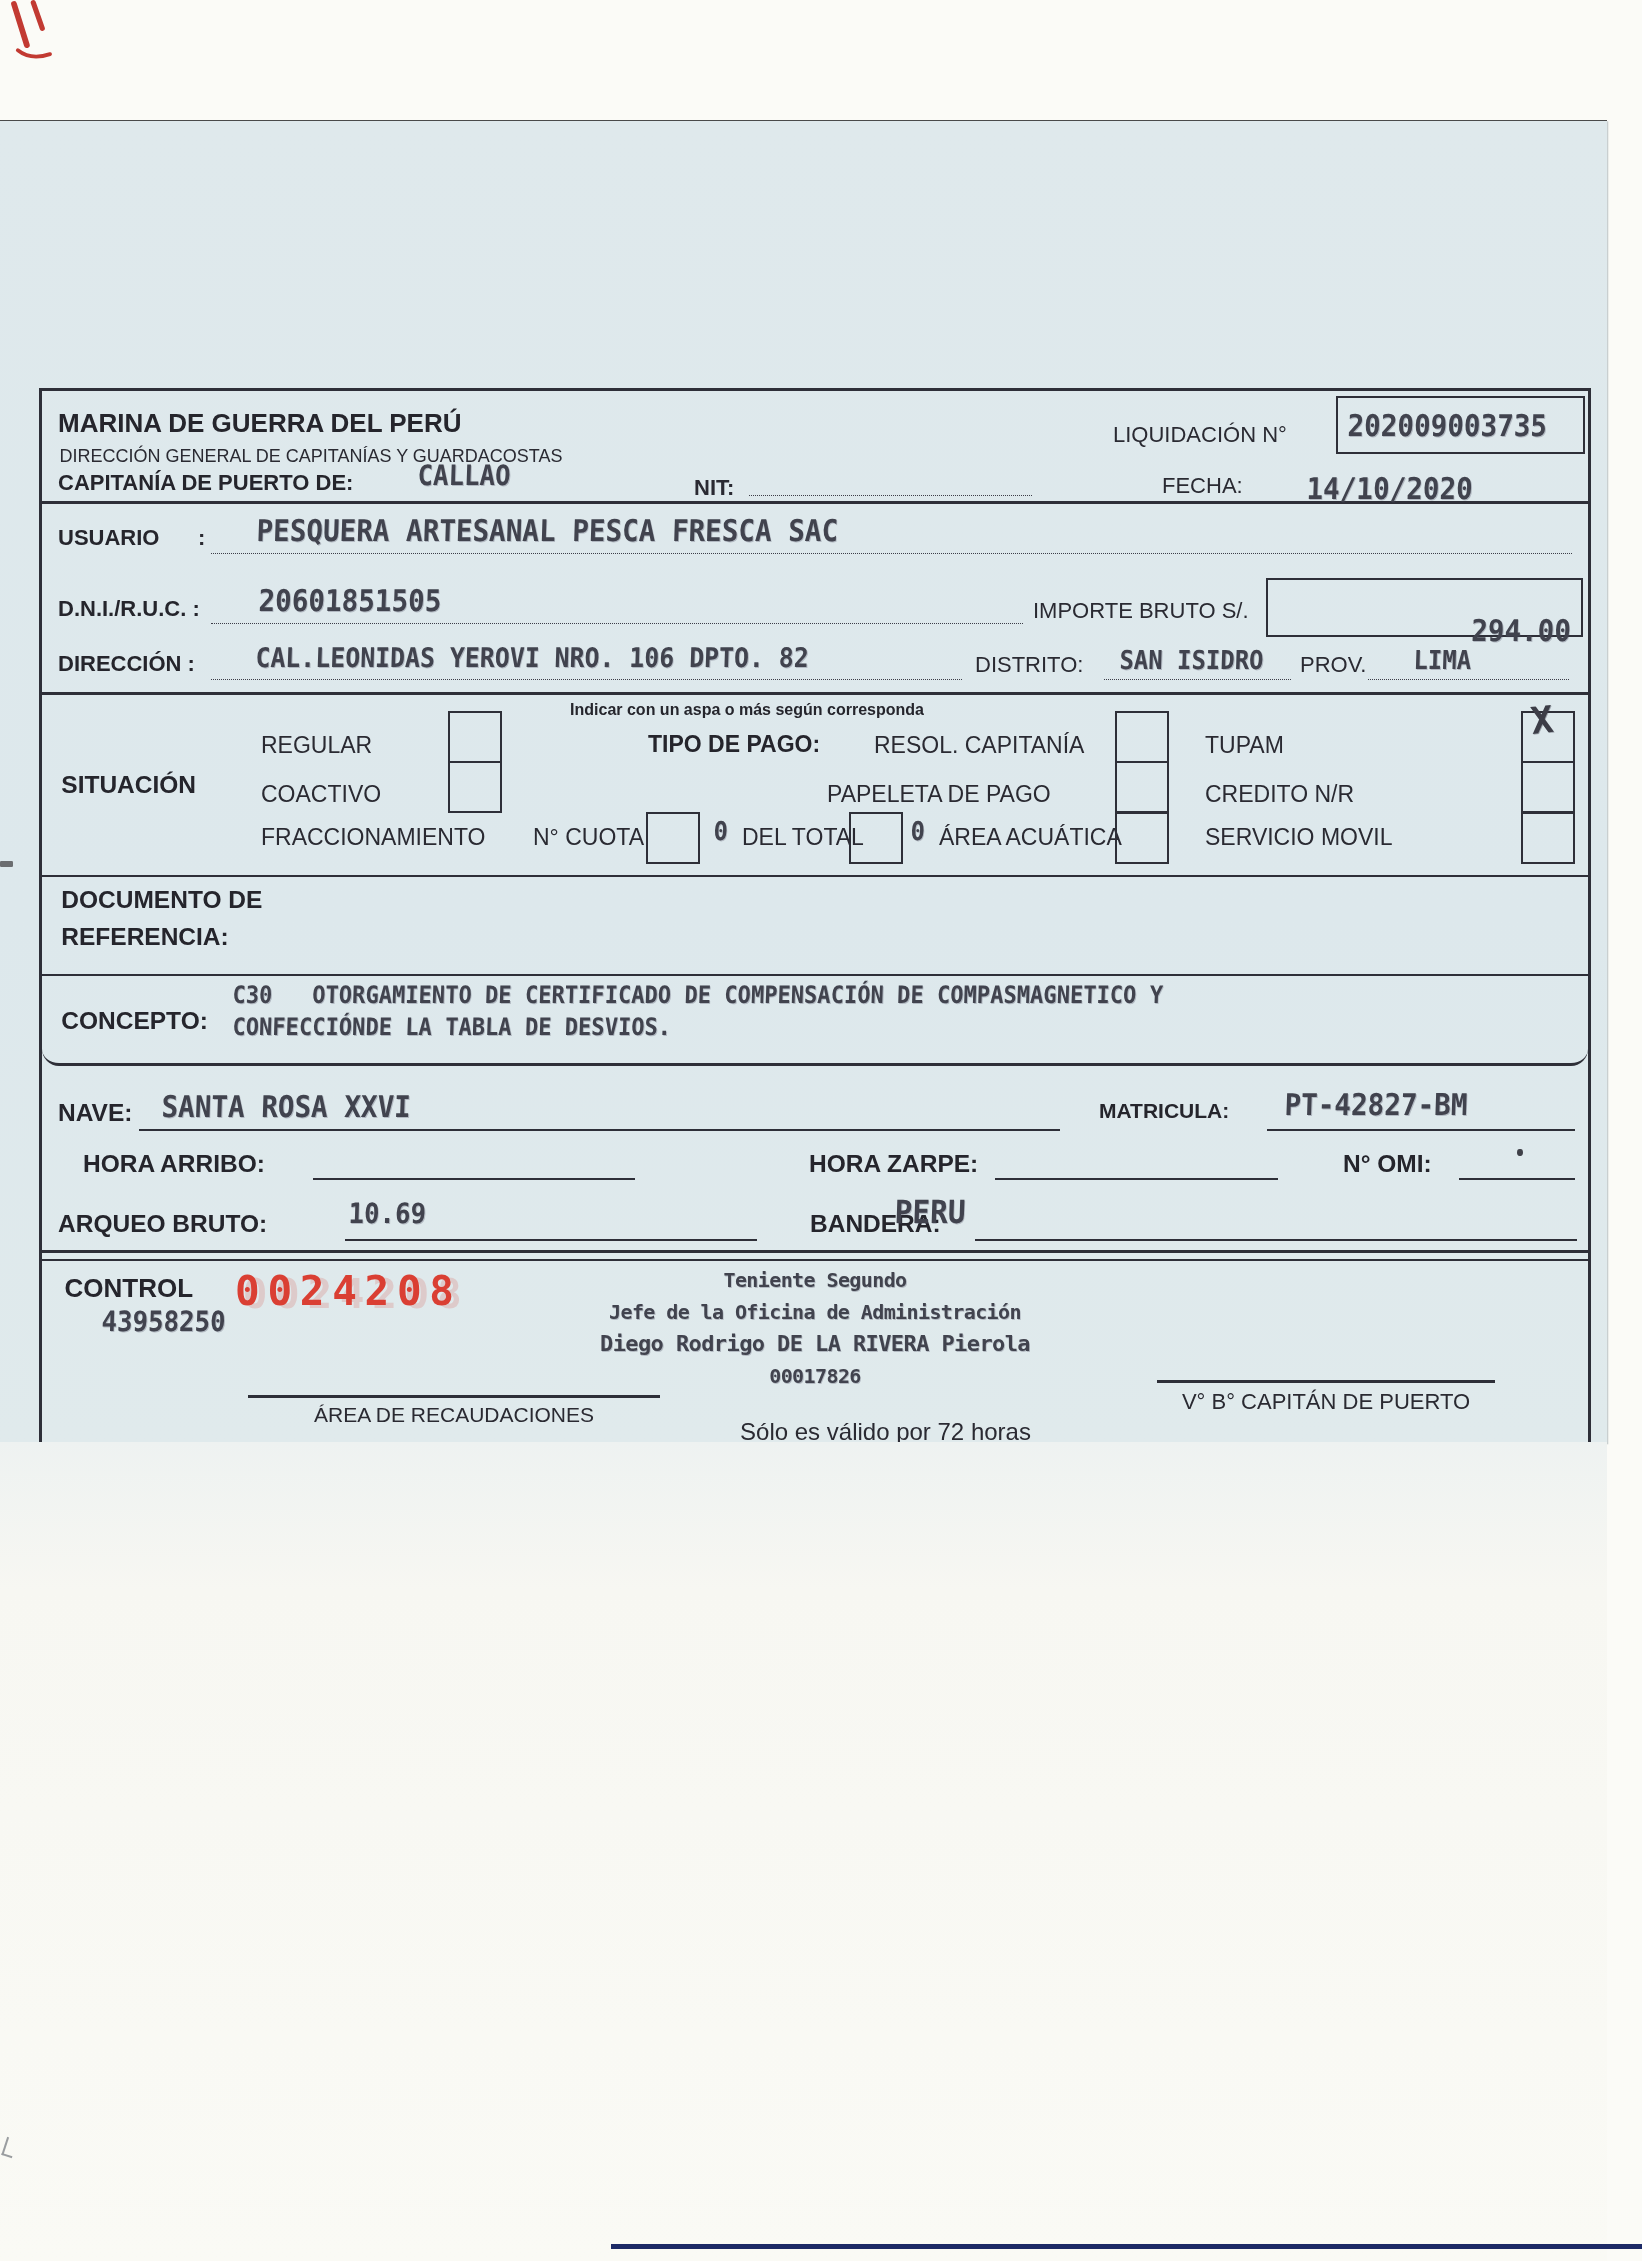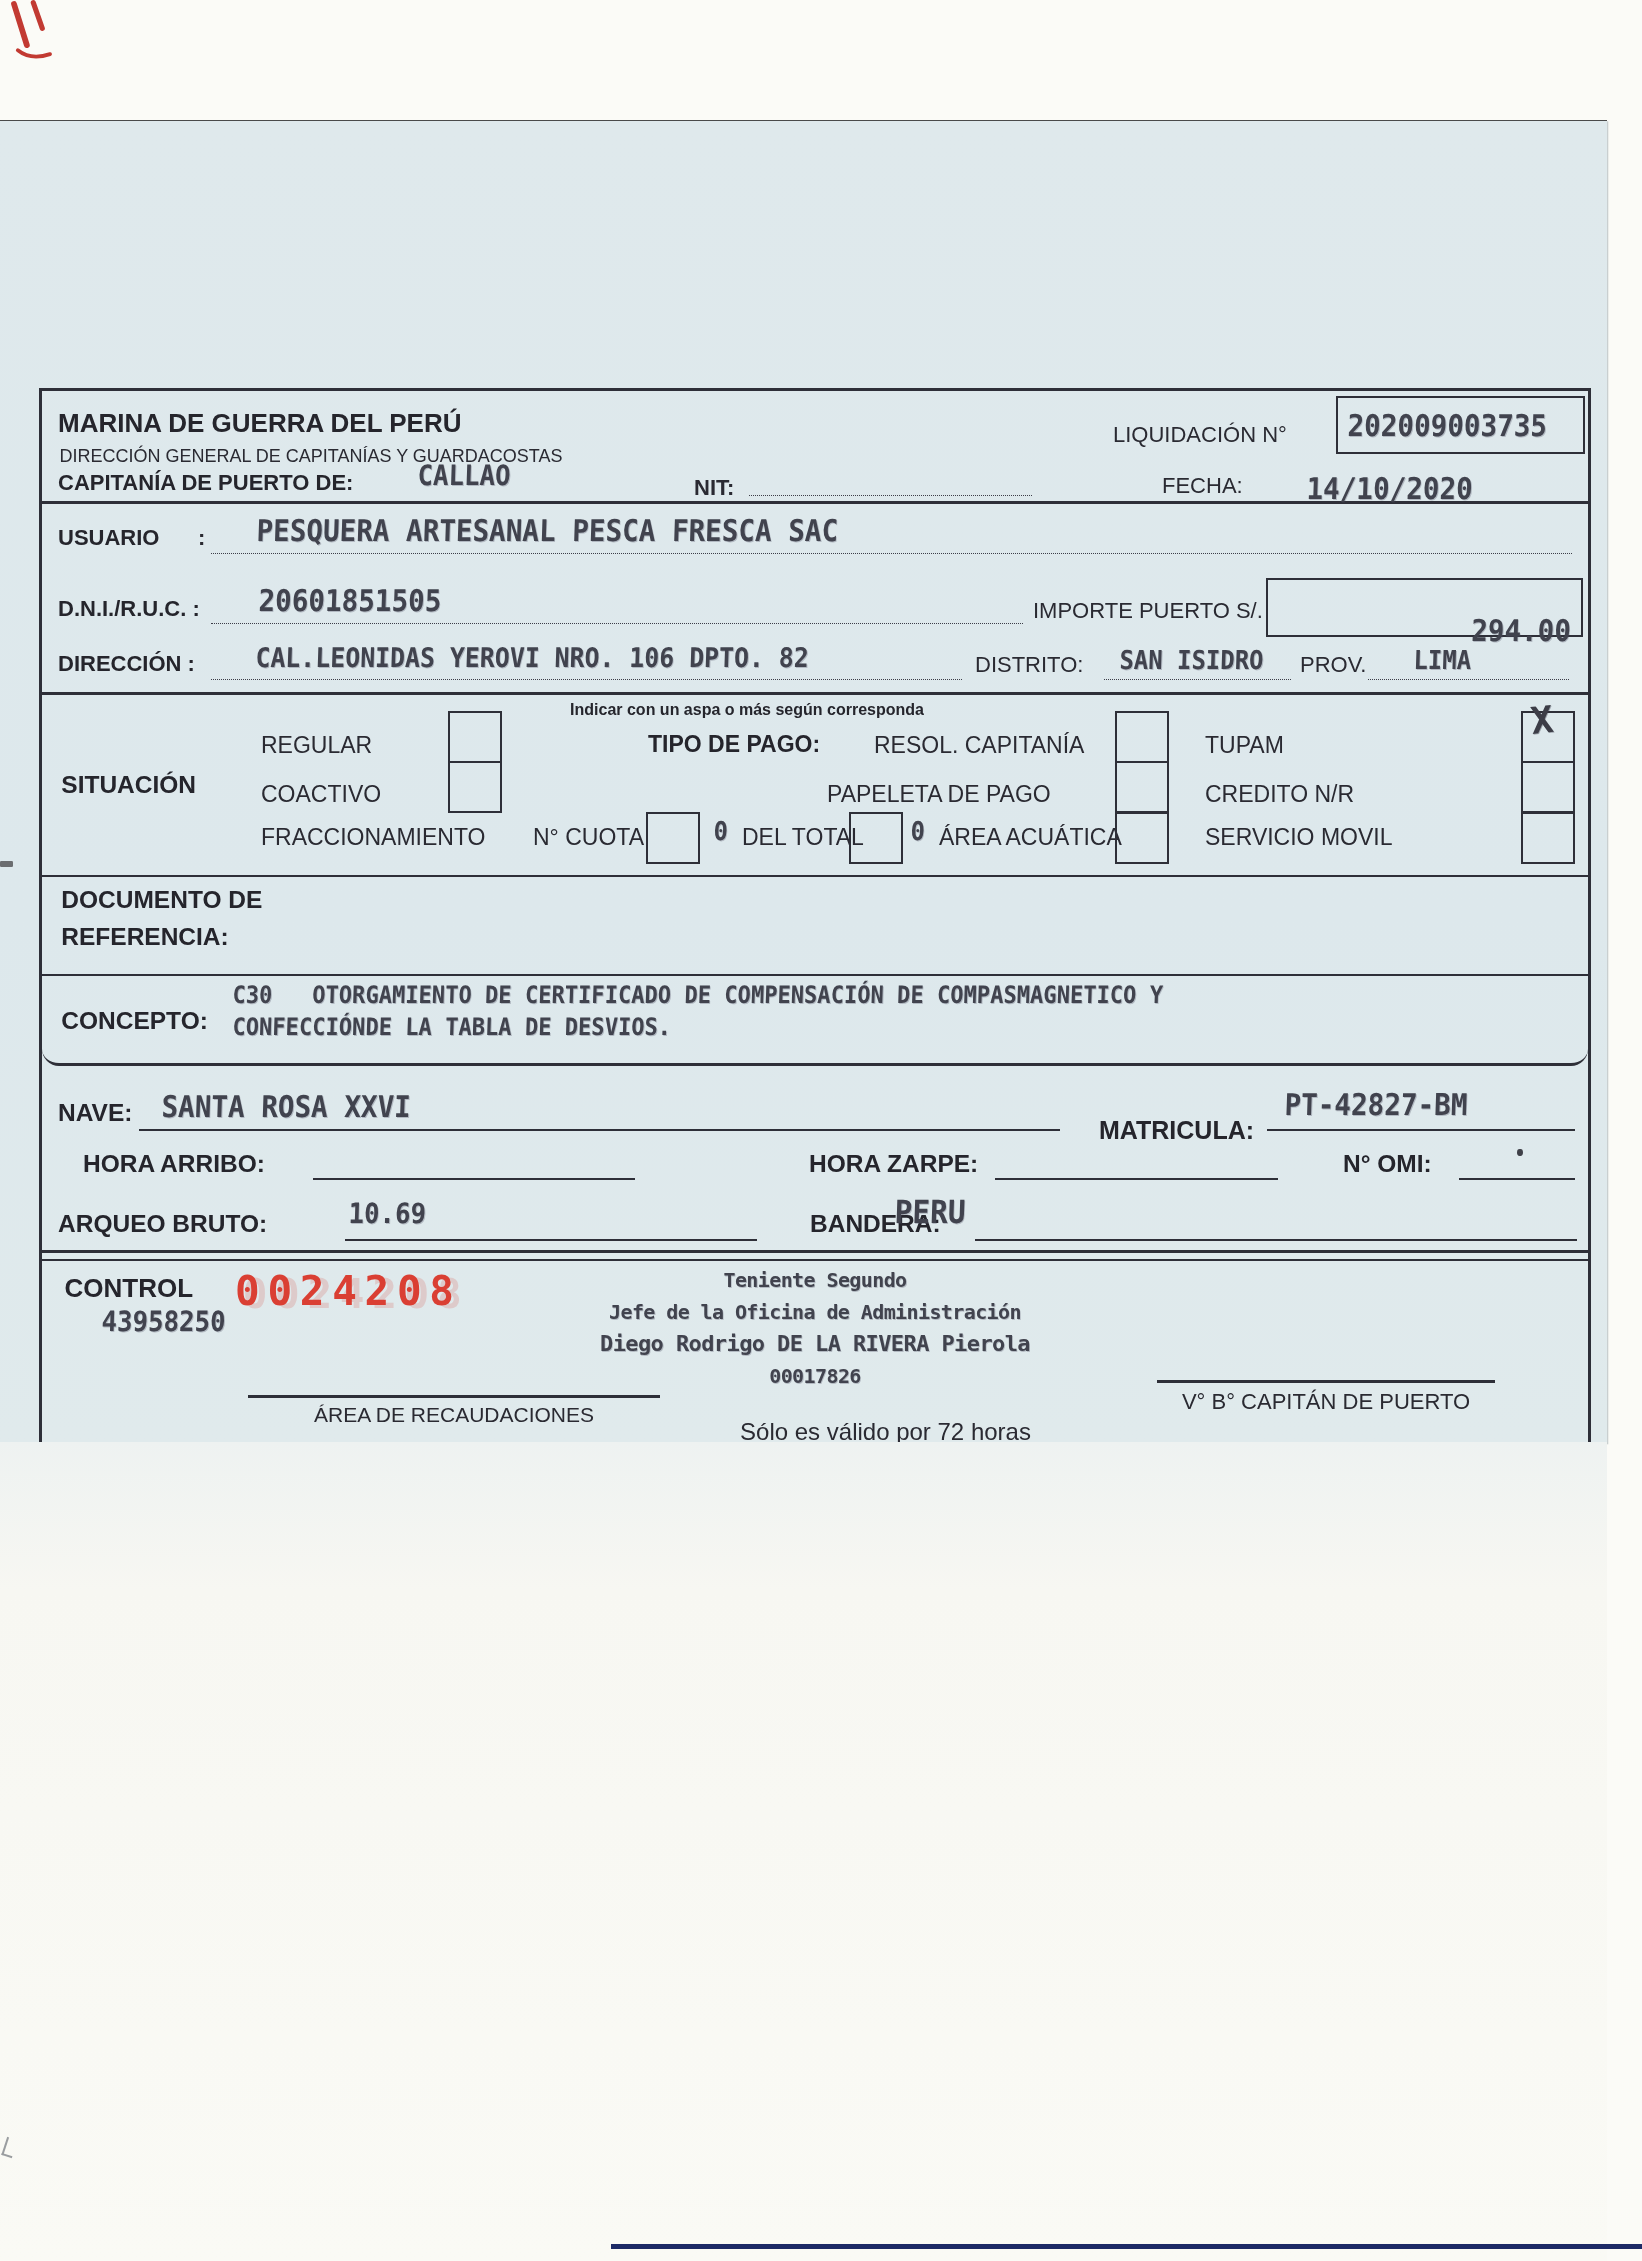--- a/index.html
+++ b/index.html
@@ -84,21 +84,21 @@
         <div class="lbl" style="left:16px;top:20.6px;font-size:22px;">USUARIO</div>
         <div class="plain" style="left:156px;top:20.6px;font-size:22px;font-weight:bold;">:</div>
         <div class="dots" style="left:169px;right:16px;top:49px;"></div>
         <span class="dm" style="left:214px;top:9px;font-size:30px;">PESQUERA ARTESANAL PESCA FRESCA SAC</span>
       </div>
 
       <div class="row" style="height:71px;">
         <div class="lbl" style="left:16px;top:20.6px;font-size:22px;">D.N.I./R.U.C. :</div>
         <div class="dots" style="left:169px;width:812px;top:48px;"></div>
         <span class="dm" style="left:216px;top:7.7px;font-size:30px;">20601851505</span>
-        <div class="plain" style="left:991px;top:23px;font-size:22px;">IMPORTE PUERTO S/.</div>
+        <div class="plain" style="left:991px;top:23px;font-size:22px;">IMPORTE BRUTO S/.</div>
         <div class="imp-box">
           <span class="dm" style="right:10.3px;bottom:-13px;font-size:30px;transform-origin:right bottom;">294.00</span>
         </div>
       </div>
 
       <div class="row bdr-b-thick" style="height:46px;">
         <div class="lbl" style="left:16px;top:5.2px;font-size:22px;">DIRECCIÓN :</div>
         <div class="dots" style="left:169px;width:751px;top:33px;"></div>
         <span class="dm" style="left:213px;top:-3.9px;font-size:27px;">CAL.LEONIDAS YEROVI NRO. 106 DPTO. 82</span>
         <div class="plain" style="left:933px;top:6.4px;font-size:22px;">DISTRITO:</div>
@@ -150,21 +150,21 @@
       <div class="row bdr-b-5" style="height:87px;">
         <div class="lbl" style="left:19.3px;top:31px;font-size:24.5px;">CONCEPTO:</div>
         <span class="dm" style="left:190px;top:5.2px;font-size:24px;">C30   OTORGAMIENTO DE CERTIFICADO DE COMPENSACIÓN DE COMPASMAGNETICO Y</span>
         <span class="dm" style="left:190px;top:37px;font-size:24px;">CONFECCIÓNDE LA TABLA DE DESVIOS.</span>
       </div>
 
       <div class="row" style="height:71px;">
         <div class="lbl" style="left:16px;top:33px;font-size:24.5px;">NAVE:</div>
         <div class="uline" style="left:97px;width:921px;top:63px;"></div>
         <span class="dm" style="left:119px;top:23px;font-size:30px;">SANTA ROSA XXVI</span>
-        <div class="lbl" style="left:1057px;top:33px;font-size:25px;margin-top:17px;">MATRICULA:</div>
+        <div class="lbl" style="left:1057px;top:33px;font-size:21px;">MATRICULA:</div>
         <div class="uline" style="left:1225px;width:308px;top:63px;"></div>
         <span class="dm" style="left:1242px;top:20.6px;font-size:30px;">PT-42827-BM</span>
       </div>
 
       <div class="row" style="height:61px;">
         <div class="lbl" style="left:17px;top:13px;font-size:24.5px;margin-left:24px;">HORA ARRIBO:</div>
         <div class="uline" style="left:271px;width:322px;top:41px;"></div>
         <div class="lbl" style="left:767px;top:13px;font-size:24.5px;">HORA ZARPE:</div>
         <div class="uline" style="left:953px;width:283px;top:41px;"></div>
         <div class="lbl" style="left:1301px;top:13px;font-size:24.5px;">N° OMI:</div>

